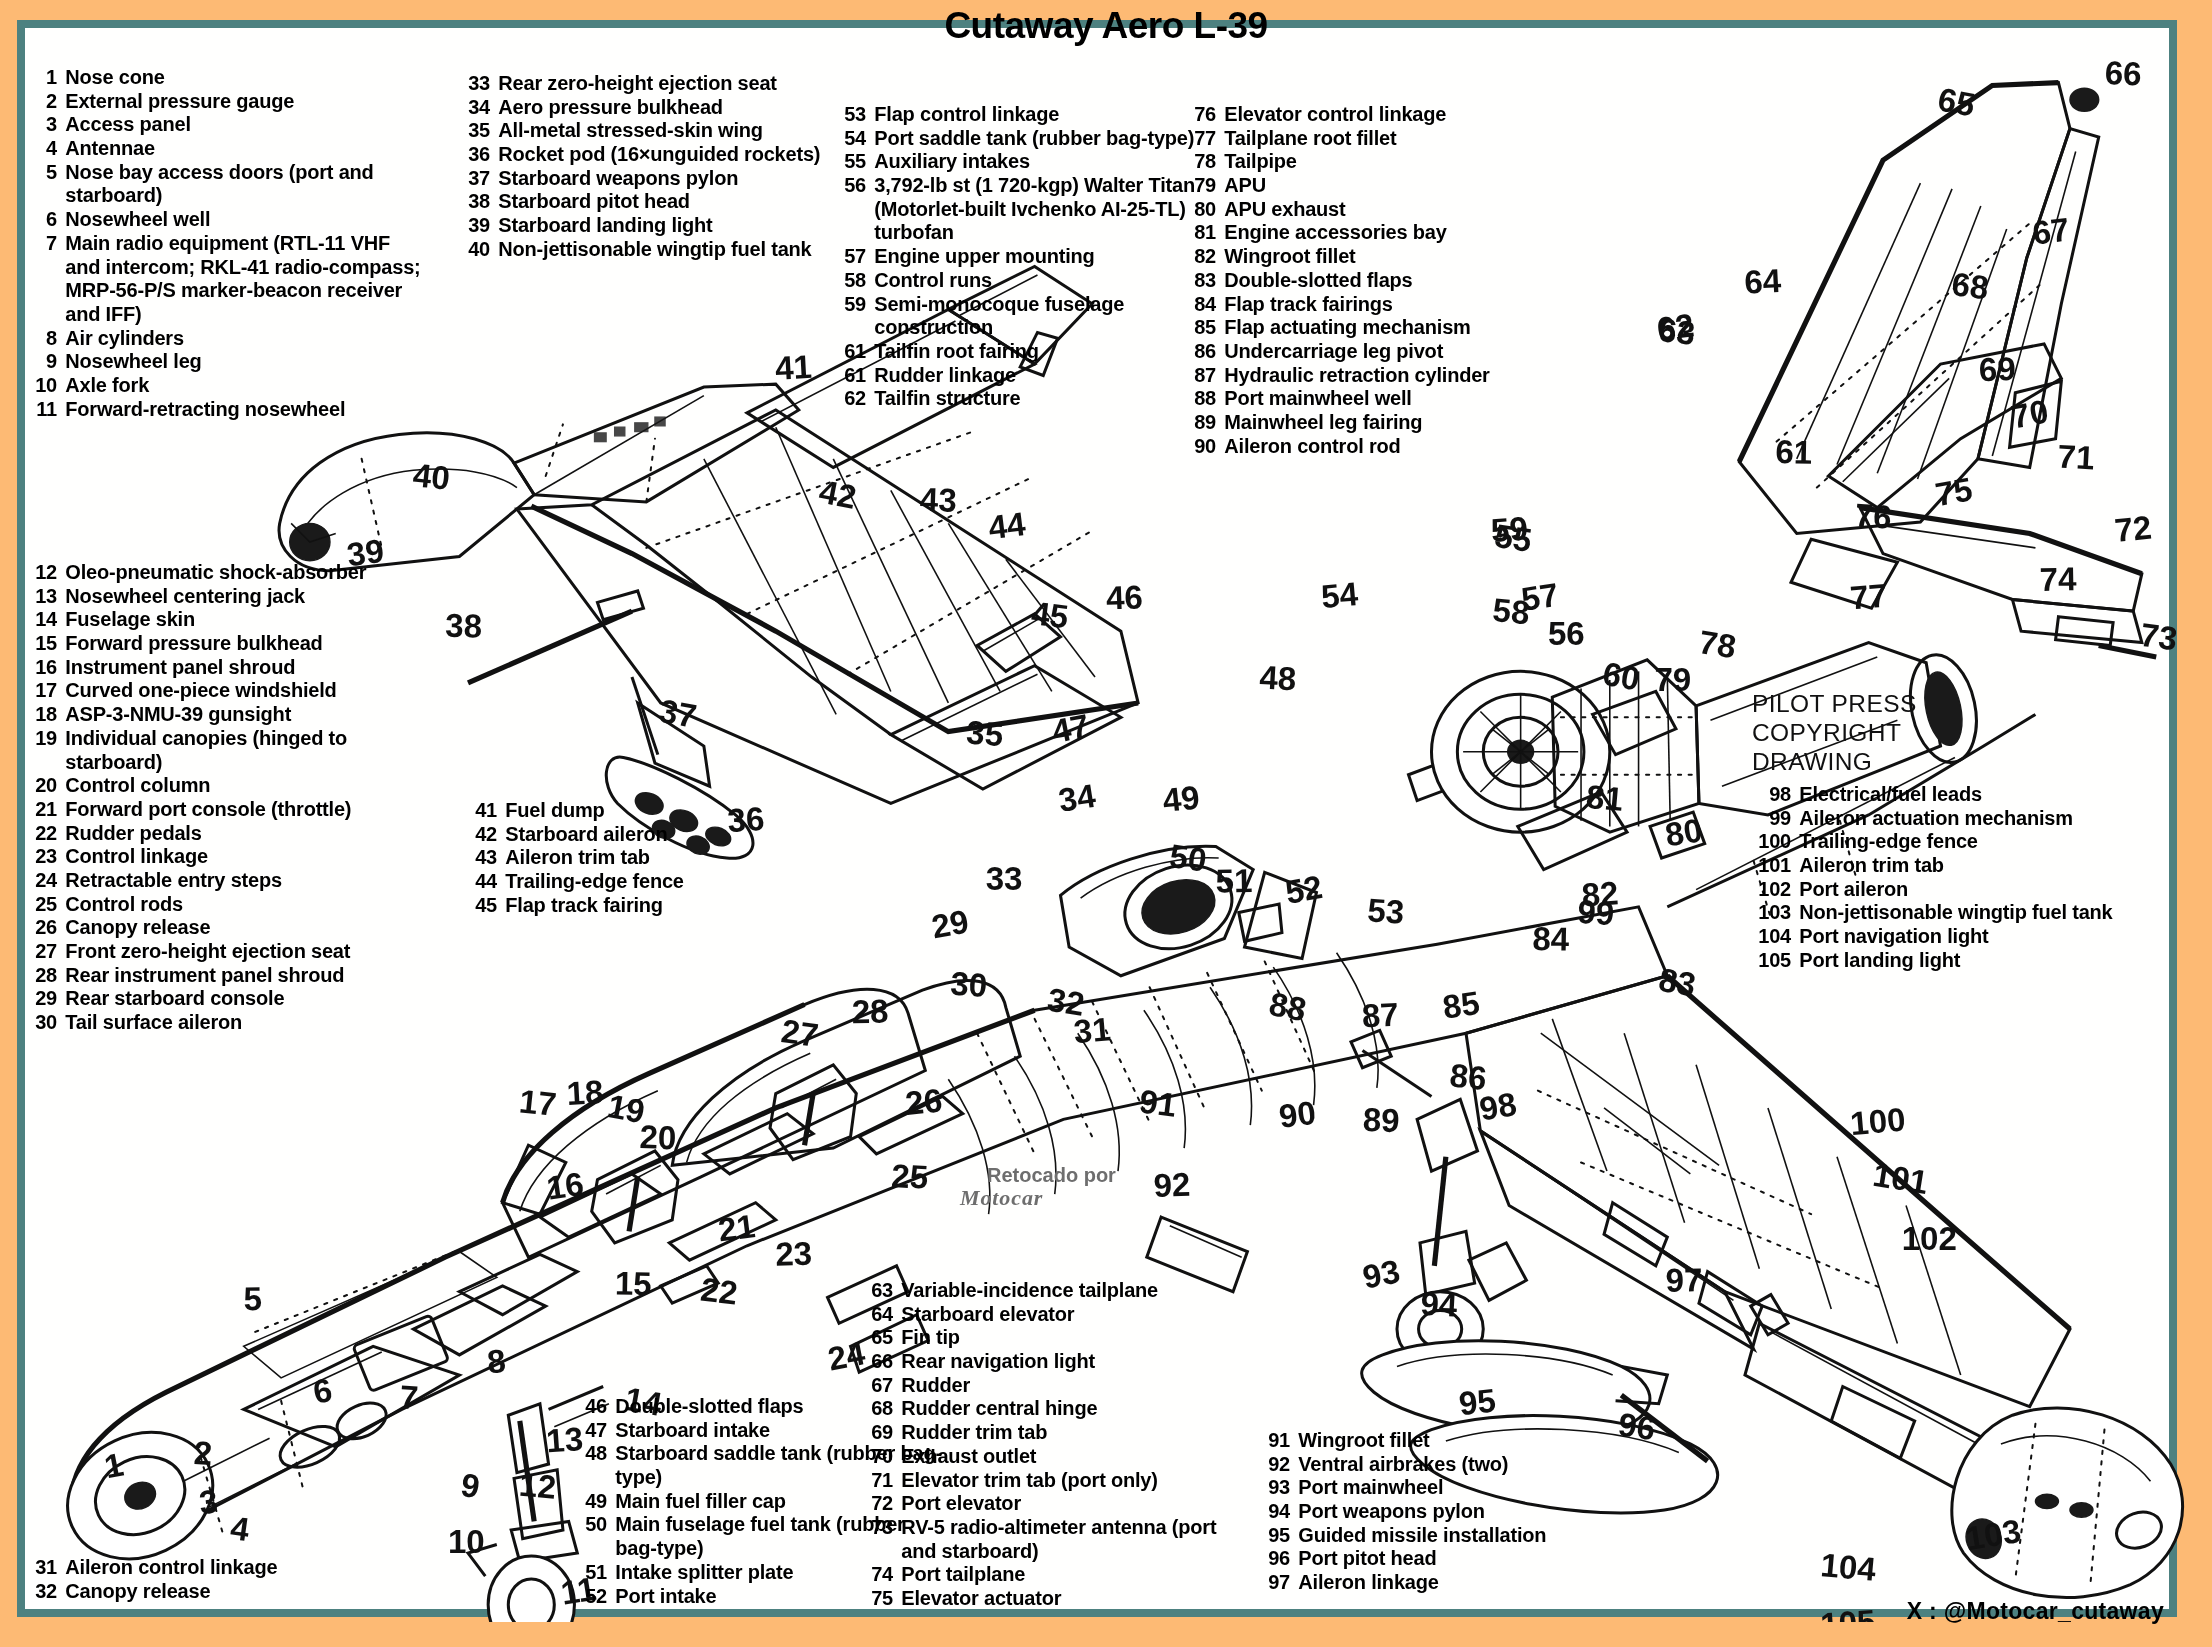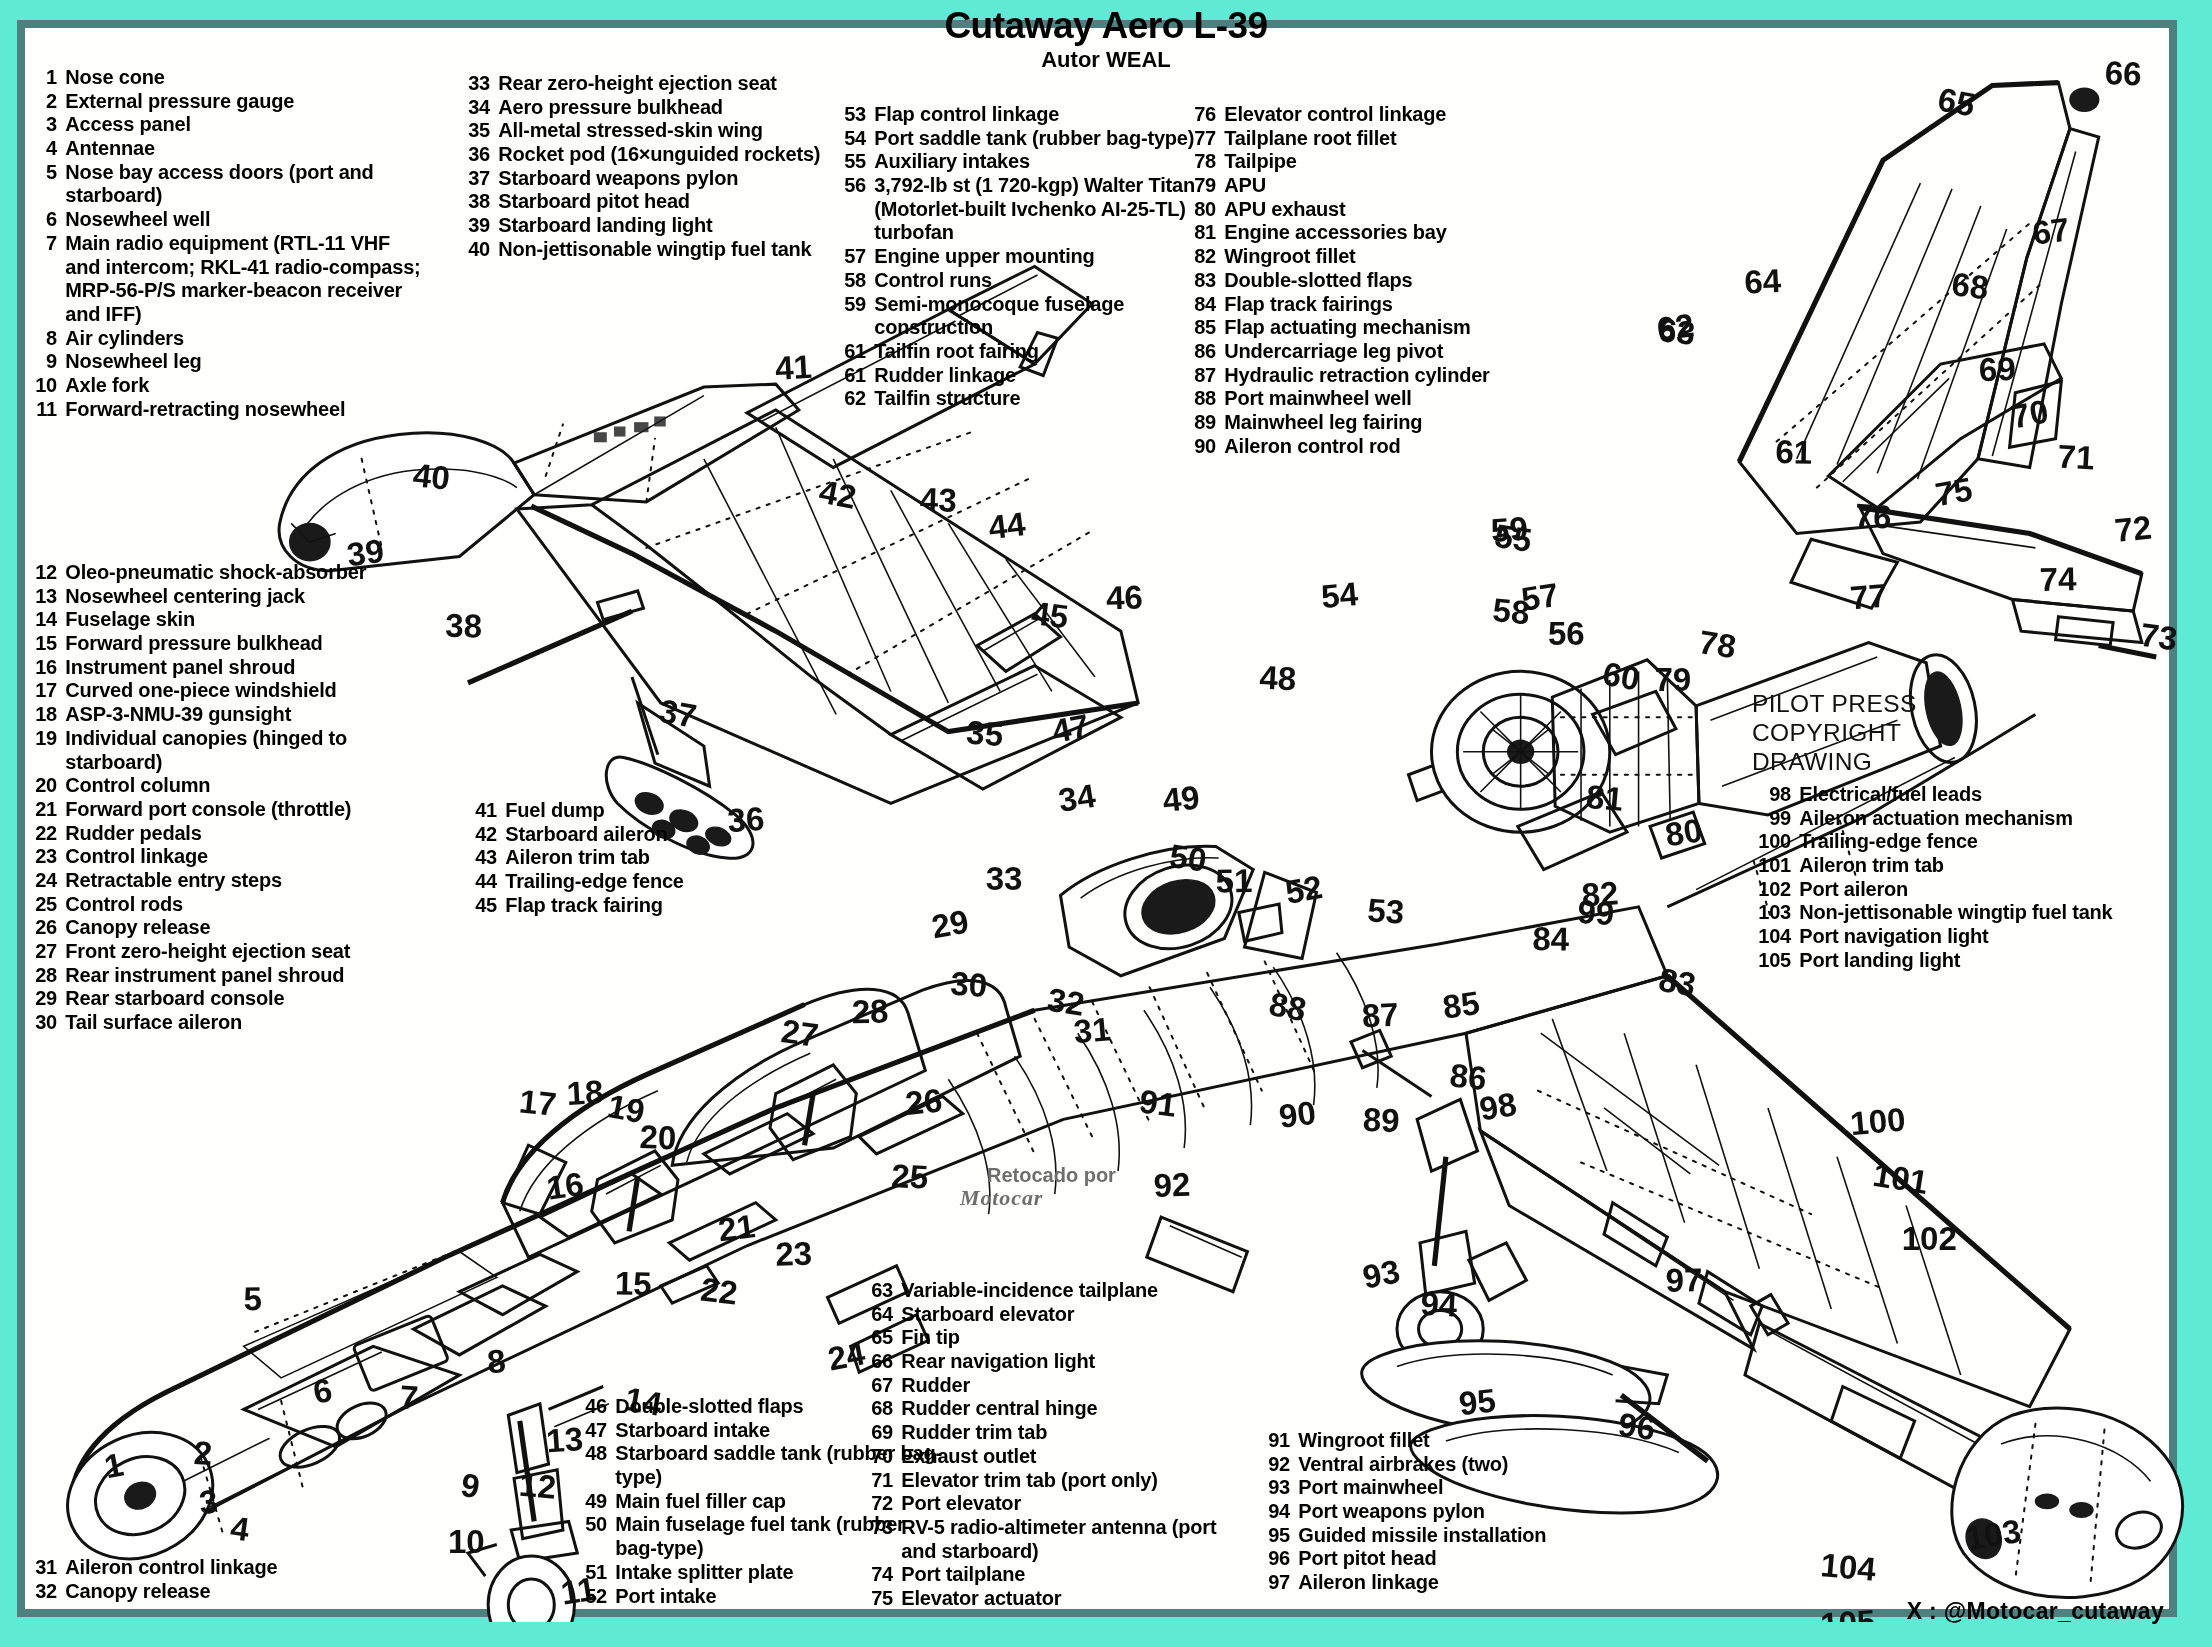--- a/index.html
+++ b/index.html
@@ -4,21 +4,21 @@
 <style>
   html, body {
     margin: 0;
     padding: 0;
     background: #ffffff;
   }
   #page {
     position: relative;
     width: 2212px;
     height: 1647px;
-    background: #5eead4;
+    background: #fdba74;
     font-family: "Liberation Sans", sans-serif;
     overflow: hidden;
   }
   
   #frame {
     position: absolute;
     left: 16.6px;
     top: 20px;
     width: 2160px;
     height: 1597px;
@@ -131,21 +131,20 @@
 </style>
 </head>
 <body>
 
 <div id="page">
 
   <div id="frame"></div>
 
   <div id="title-block">
     <div id="main-title">Cutaway Aero L-39</div>
-    <div id="sub-title">Autor WEAL</div>
   </div>
 
   <div id="drawing">
   <svg viewBox="0 0 1500 1110" preserveAspectRatio="none">
 
     <g>
 
       <path class="fillW" d="M175,345 C182,310 215,288 258,283 C300,278 330,290 338,303 L352,325 L300,368 L210,378 C186,378 172,362 175,345 Z"></path>
       <path class="lnT" d="M188,356 C200,330 232,312 268,308 C300,305 326,310 340,320"></path>
       <ellipse class="fillK" cx="196" cy="358" rx="14" ry="13"></ellipse>

